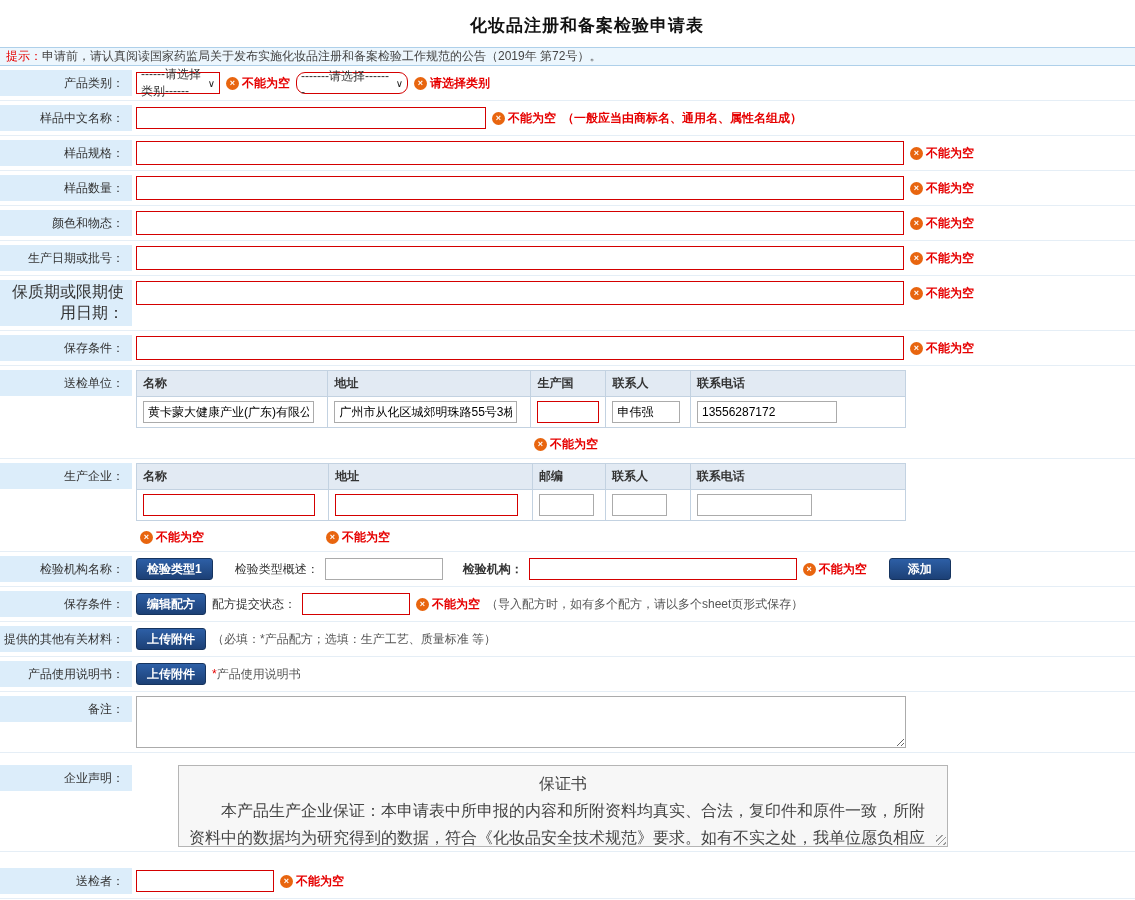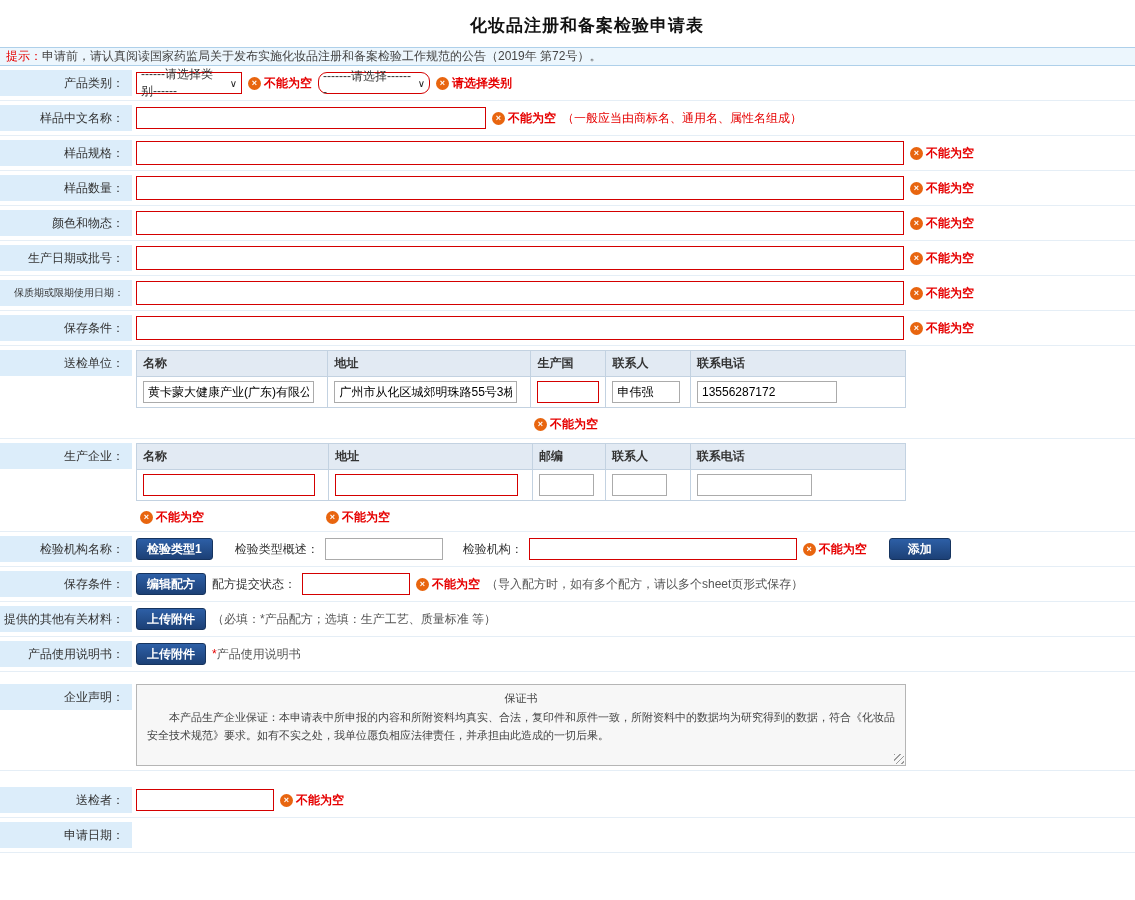--- a/index.html
+++ b/index.html
@@ -8,44 +8,44 @@
   .page { width:1135px; height:900px; overflow:hidden; background:#fff; }
 
   .page-title { font-size:17px; color:#111; font-weight:600; padding:14px 0 10px 0; margin-left:470px; width:max-content; letter-spacing:1px; }
 
   .hint-bar { border-top:1px solid #aed0ea; border-bottom:1px solid #aed0ea; background:#ecf6fd; padding:0 6px; color:#444; }
   .hint-prefix { color:#e60000; }
 
   .form { width:100%; }
   .frow { display:flex; align-items:flex-start; border-bottom:1px solid #e5eef6; padding:4px 0 4px 0; }
   .row-label { width:132px; min-height:26px; background:#dcedfa; display:flex; align-items:center; justify-content:flex-end; padding:2px 8px 2px 2px; color:#333; flex-shrink:0; text-align:right; }
-  .row-label.small { font-size:10px; }
+  .row-label.small { font-size:16px; }
   .row-content { flex:1; padding-left:4px; display:flex; align-items:center; gap:6px; flex-wrap:nowrap; min-height:26px; }
   .row-content.col { flex-direction:column; align-items:flex-start; }
 
   .inp { height:22px; border:1px solid #ababab; background:#fff; font-family:inherit; font-size:12px; padding:0 4px; }
   .inp.req { border:1px solid #d40000; }
   .inp.wide { width:768px; height:24px; }
-  .sel { height:22px; border:1px solid #d40000; background:#fff; display:inline-flex; align-items:center; justify-content:space-between; padding:0 4px; width:106px; color:#333; cursor:default; }
+  .sel { height:22px; border:1px solid #d40000; background:#fff; display:inline-flex; align-items:center; justify-content:space-between; padding:0 4px; width:84px; color:#333; cursor:default; }
   .sel .arrow { font-size:10px; color:#222; margin-left:4px; }
 
   .err { color:#e60000; font-weight:bold; display:inline-flex; align-items:center; gap:3px; white-space:nowrap; }
   .err-icon { width:13px; height:13px; border-radius:50%; background:#e8650f; color:#fff; font-size:9px; line-height:13px; text-align:center; display:inline-block; font-weight:bold; flex-shrink:0; }
   .note-red { color:#e60000; white-space:nowrap; }
   .note-gray { color:#555; white-space:nowrap; }
 
   .btn { background:linear-gradient(#2d5fa6,#1c4076); color:#fff; font-weight:bold; font-size:12px; border:1px solid #16345f; border-radius:3px; height:22px; padding:0 10px; cursor:pointer; font-family:inherit; white-space:nowrap; }
 
   table.itable { border-collapse:collapse; width:770px; }
   table.itable th { background:#e2eaf3; border:1px solid #c3d2e1; text-align:left; font-weight:bold; color:#333; padding:4px 6px; height:24px; font-size:12px; }
   table.itable td { background:#fff; border:1px solid #c3d2e1; padding:4px 6px; height:30px; }
   .tbl-err-line { display:flex; padding:2px 0 1px 0; }
 
   textarea.remarks { width:770px; height:52px; border:1px solid #ababab; font-family:inherit; font-size:12px; resize:both; }
-  .decl-box { width:770px; height:82px; border:1px solid #b5b5b5; background:#f7f7f7; color:#444; padding:4px 10px; position:relative; font-size:11px; line-height:1.7; overflow:hidden; }
+  .decl-box { width:770px; height:82px; border:1px solid #b5b5b5; background:#f7f7f7; color:#444; padding:4px 10px; position:relative; font-size:16px; line-height:1.7; overflow:hidden;margin-left:42px; }
   .decl-title { text-align:center; }
   .decl-body { text-indent:2em; }
   .decl-box::after { content:""; position:absolute; right:1px; bottom:1px; width:10px; height:10px; background:repeating-linear-gradient(135deg,#9a9a9a 0 1px,transparent 1px 4px); }
 </style>
 </head>
 <body>
 
 <div class="page">
 
   <div class="page-title">化妆品注册和备案检验申请表</div>
@@ -79,21 +79,21 @@
     </div>
 
     <div class="frow">
       <div class="row-label">样品中文名称：</div>
       <div class="row-content">
         <input class="inp req" style="width: 350px;">
         <span class="err">
             <span class="err-icon">×</span>
             <span>不能为空</span>
           </span>
-        <span class="note-red" style="font-weight:normal;">（一般应当由商标名、通用名、属性名组成）</span>
+        <span class="note-red" style="font-weight:bold;">（一般应当由商标名、通用名、属性名组成）</span>
       </div>
     </div>
 
     <div class="frow">
       <div class="row-label">样品规格：</div>
       <div class="row-content">
         <input class="inp req wide" style="">
         <span class="err">
             <span class="err-icon">×</span>
             <span>不能为空</span>
@@ -214,21 +214,21 @@
         </div>
       </div>
     </div>
 
     <div class="frow">
       <div class="row-label">检验机构名称：</div>
       <div class="row-content">
         <button class="btn">检验类型1</button>
         <span style="margin-left:16px;">检验类型概述：</span>
         <input class="inp" style="width: 118px;">
-        <span style="margin-left:14px;">检验机构：</span>
+        <span style="margin-left:14px;font-weight:bold;">检验机构：</span>
         <input class="inp req" style="width: 268px;">
         <span class="err">
             <span class="err-icon">×</span>
             <span>不能为空</span>
           </span>
         <button class="btn" style="margin-left:16px; width:62px;">添加</button>
       </div>
     </div>
 
     <div class="frow">
@@ -254,20 +254,26 @@
     </div>
 
     <div class="frow">
       <div class="row-label">产品使用说明书：</div>
       <div class="row-content">
         <button class="btn">上传附件</button>
         <span><span class="note-red">*</span><span class="note-gray">产品使用说明书</span></span>
       </div>
     </div>
 
+    <div class="frow">
+      <div class="row-label">备注：</div>
+      <div class="row-content">
+        <textarea class="remarks" style=""></textarea>
+      </div>
+    </div>
 
     <div class="frow" style="margin-top:8px;">
       <div class="row-label">企业声明：</div>
       <div class="row-content">
         <div class="decl-box">
           <div class="decl-title">保证书</div>
           <div class="decl-body">本产品生产企业保证：本申请表中所申报的内容和所附资料均真实、合法，复印件和原件一致，所附资料中的数据均为研究得到的数据，符合《化妆品安全技术规范》要求。如有不实之处，我单位愿负相应法律责任，并承担由此造成的一切后果。</div>
         </div>
       </div>
     </div>

